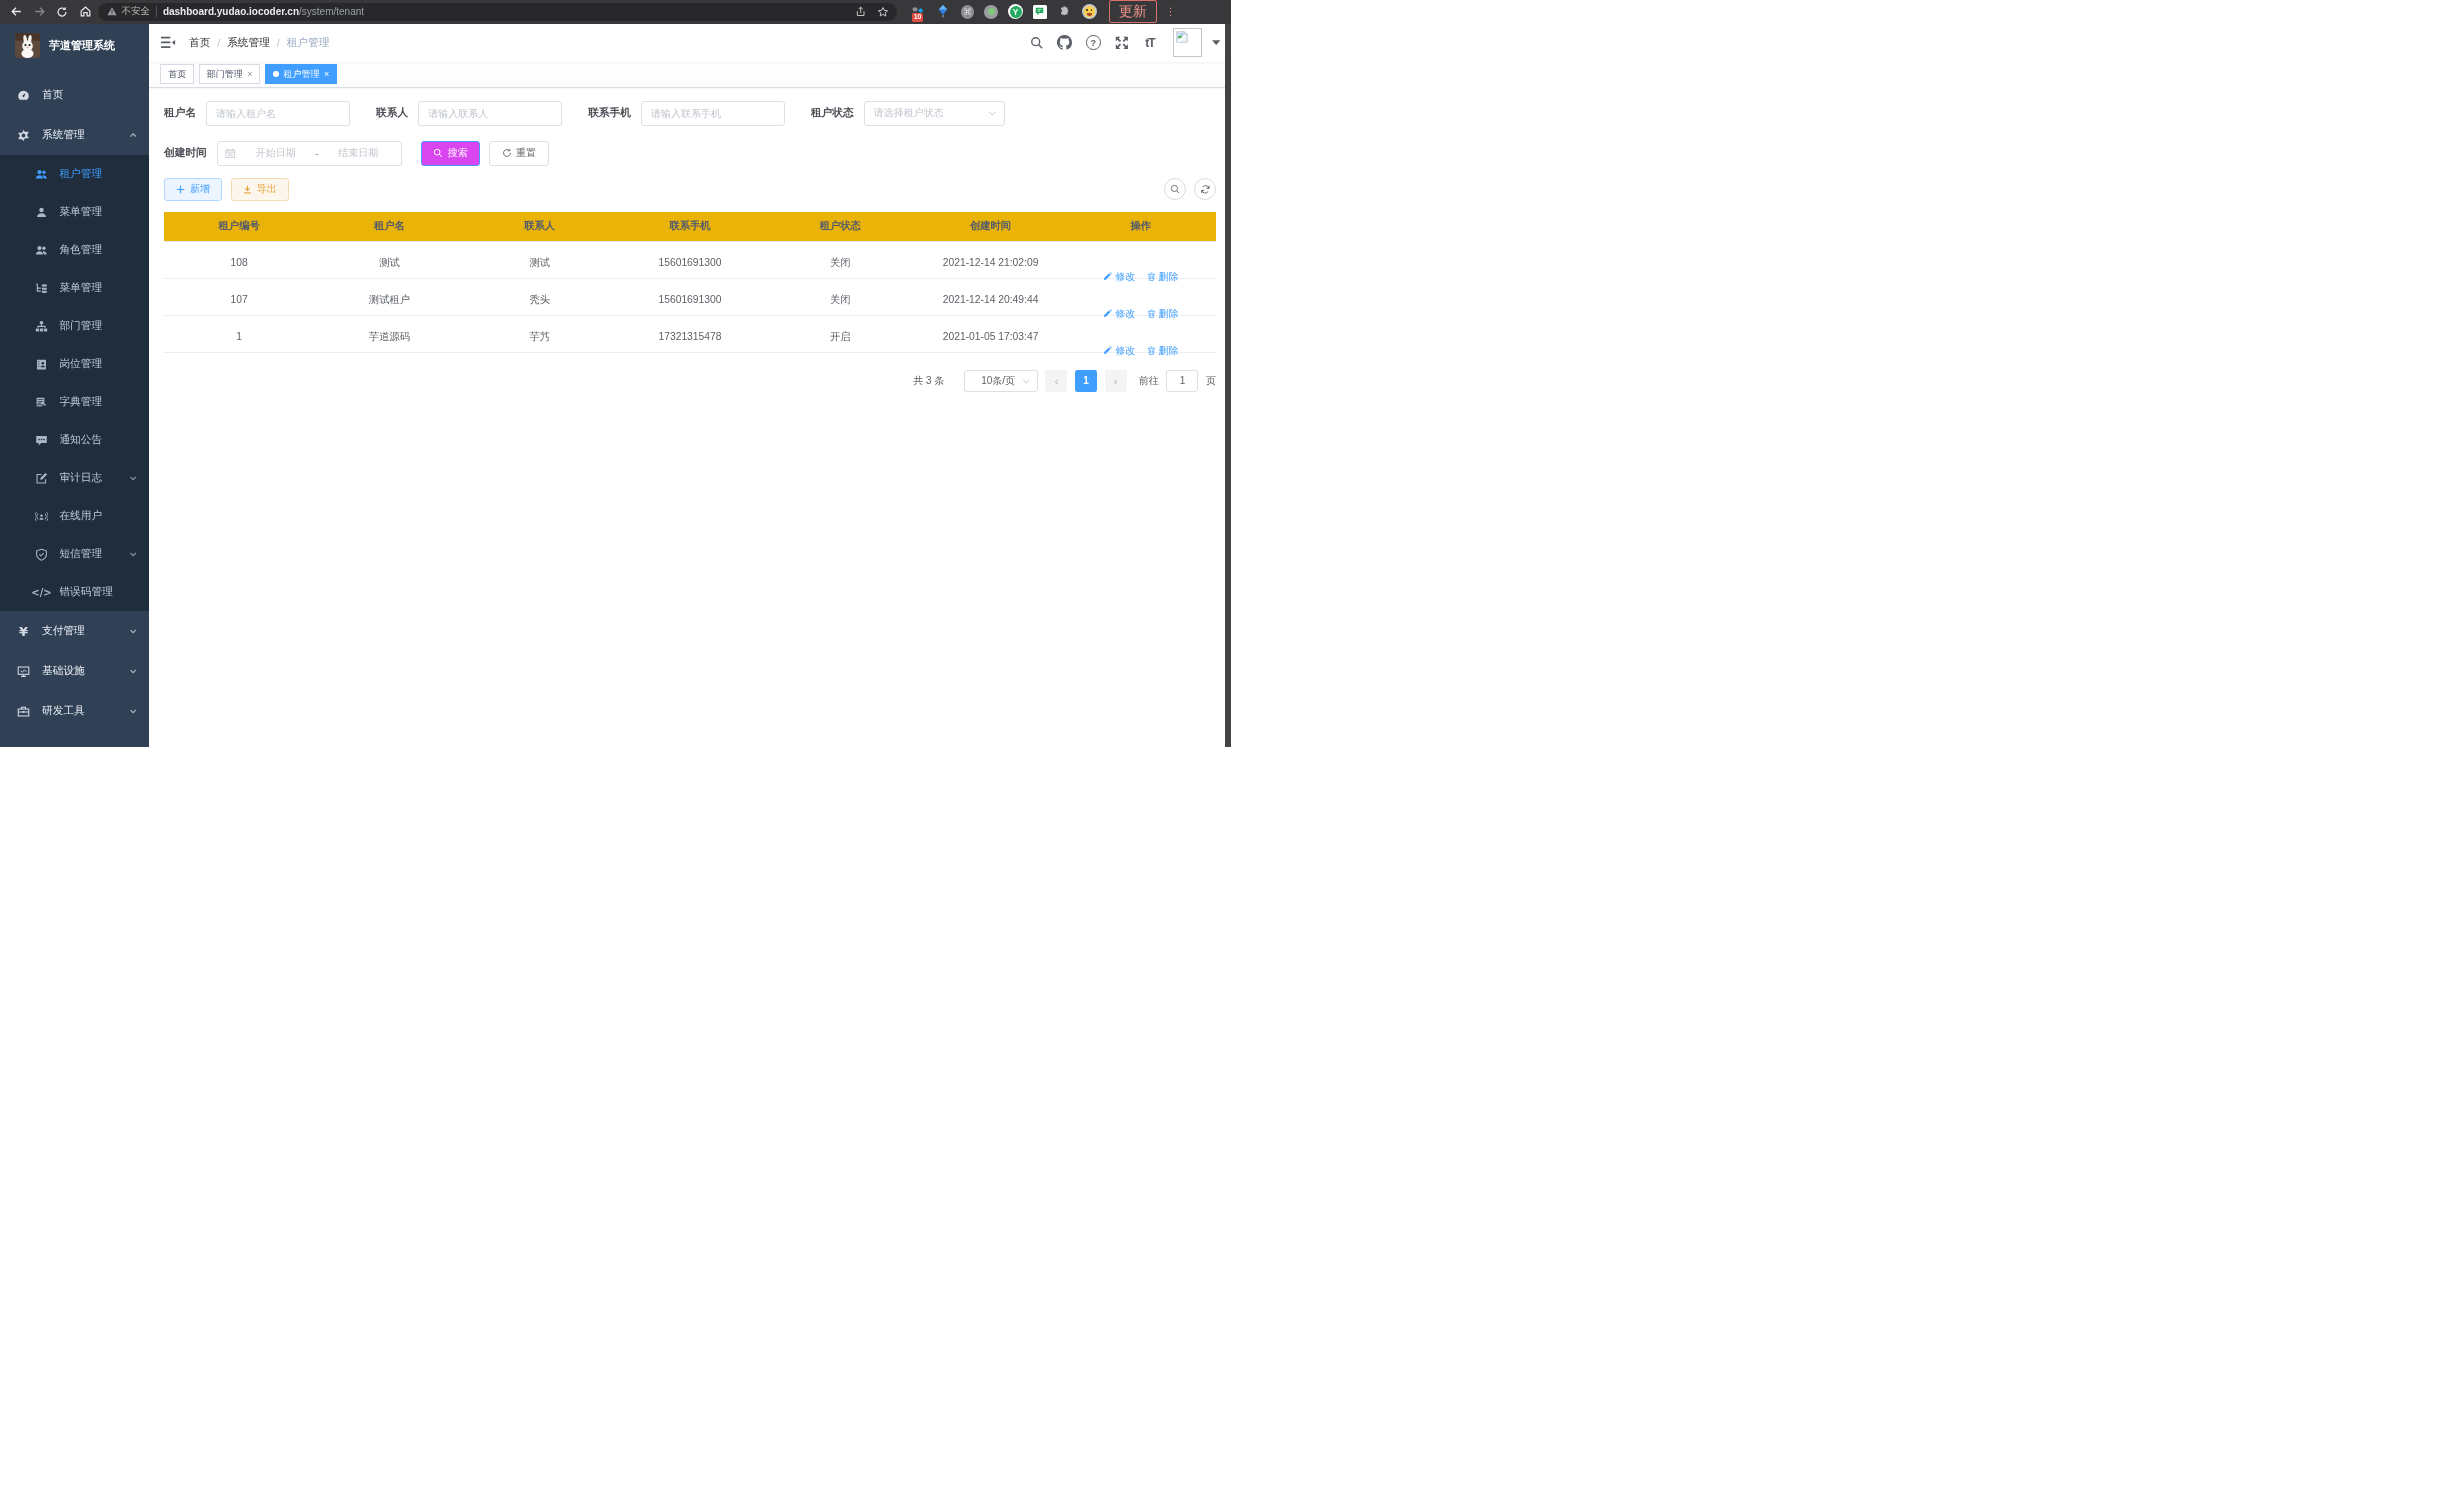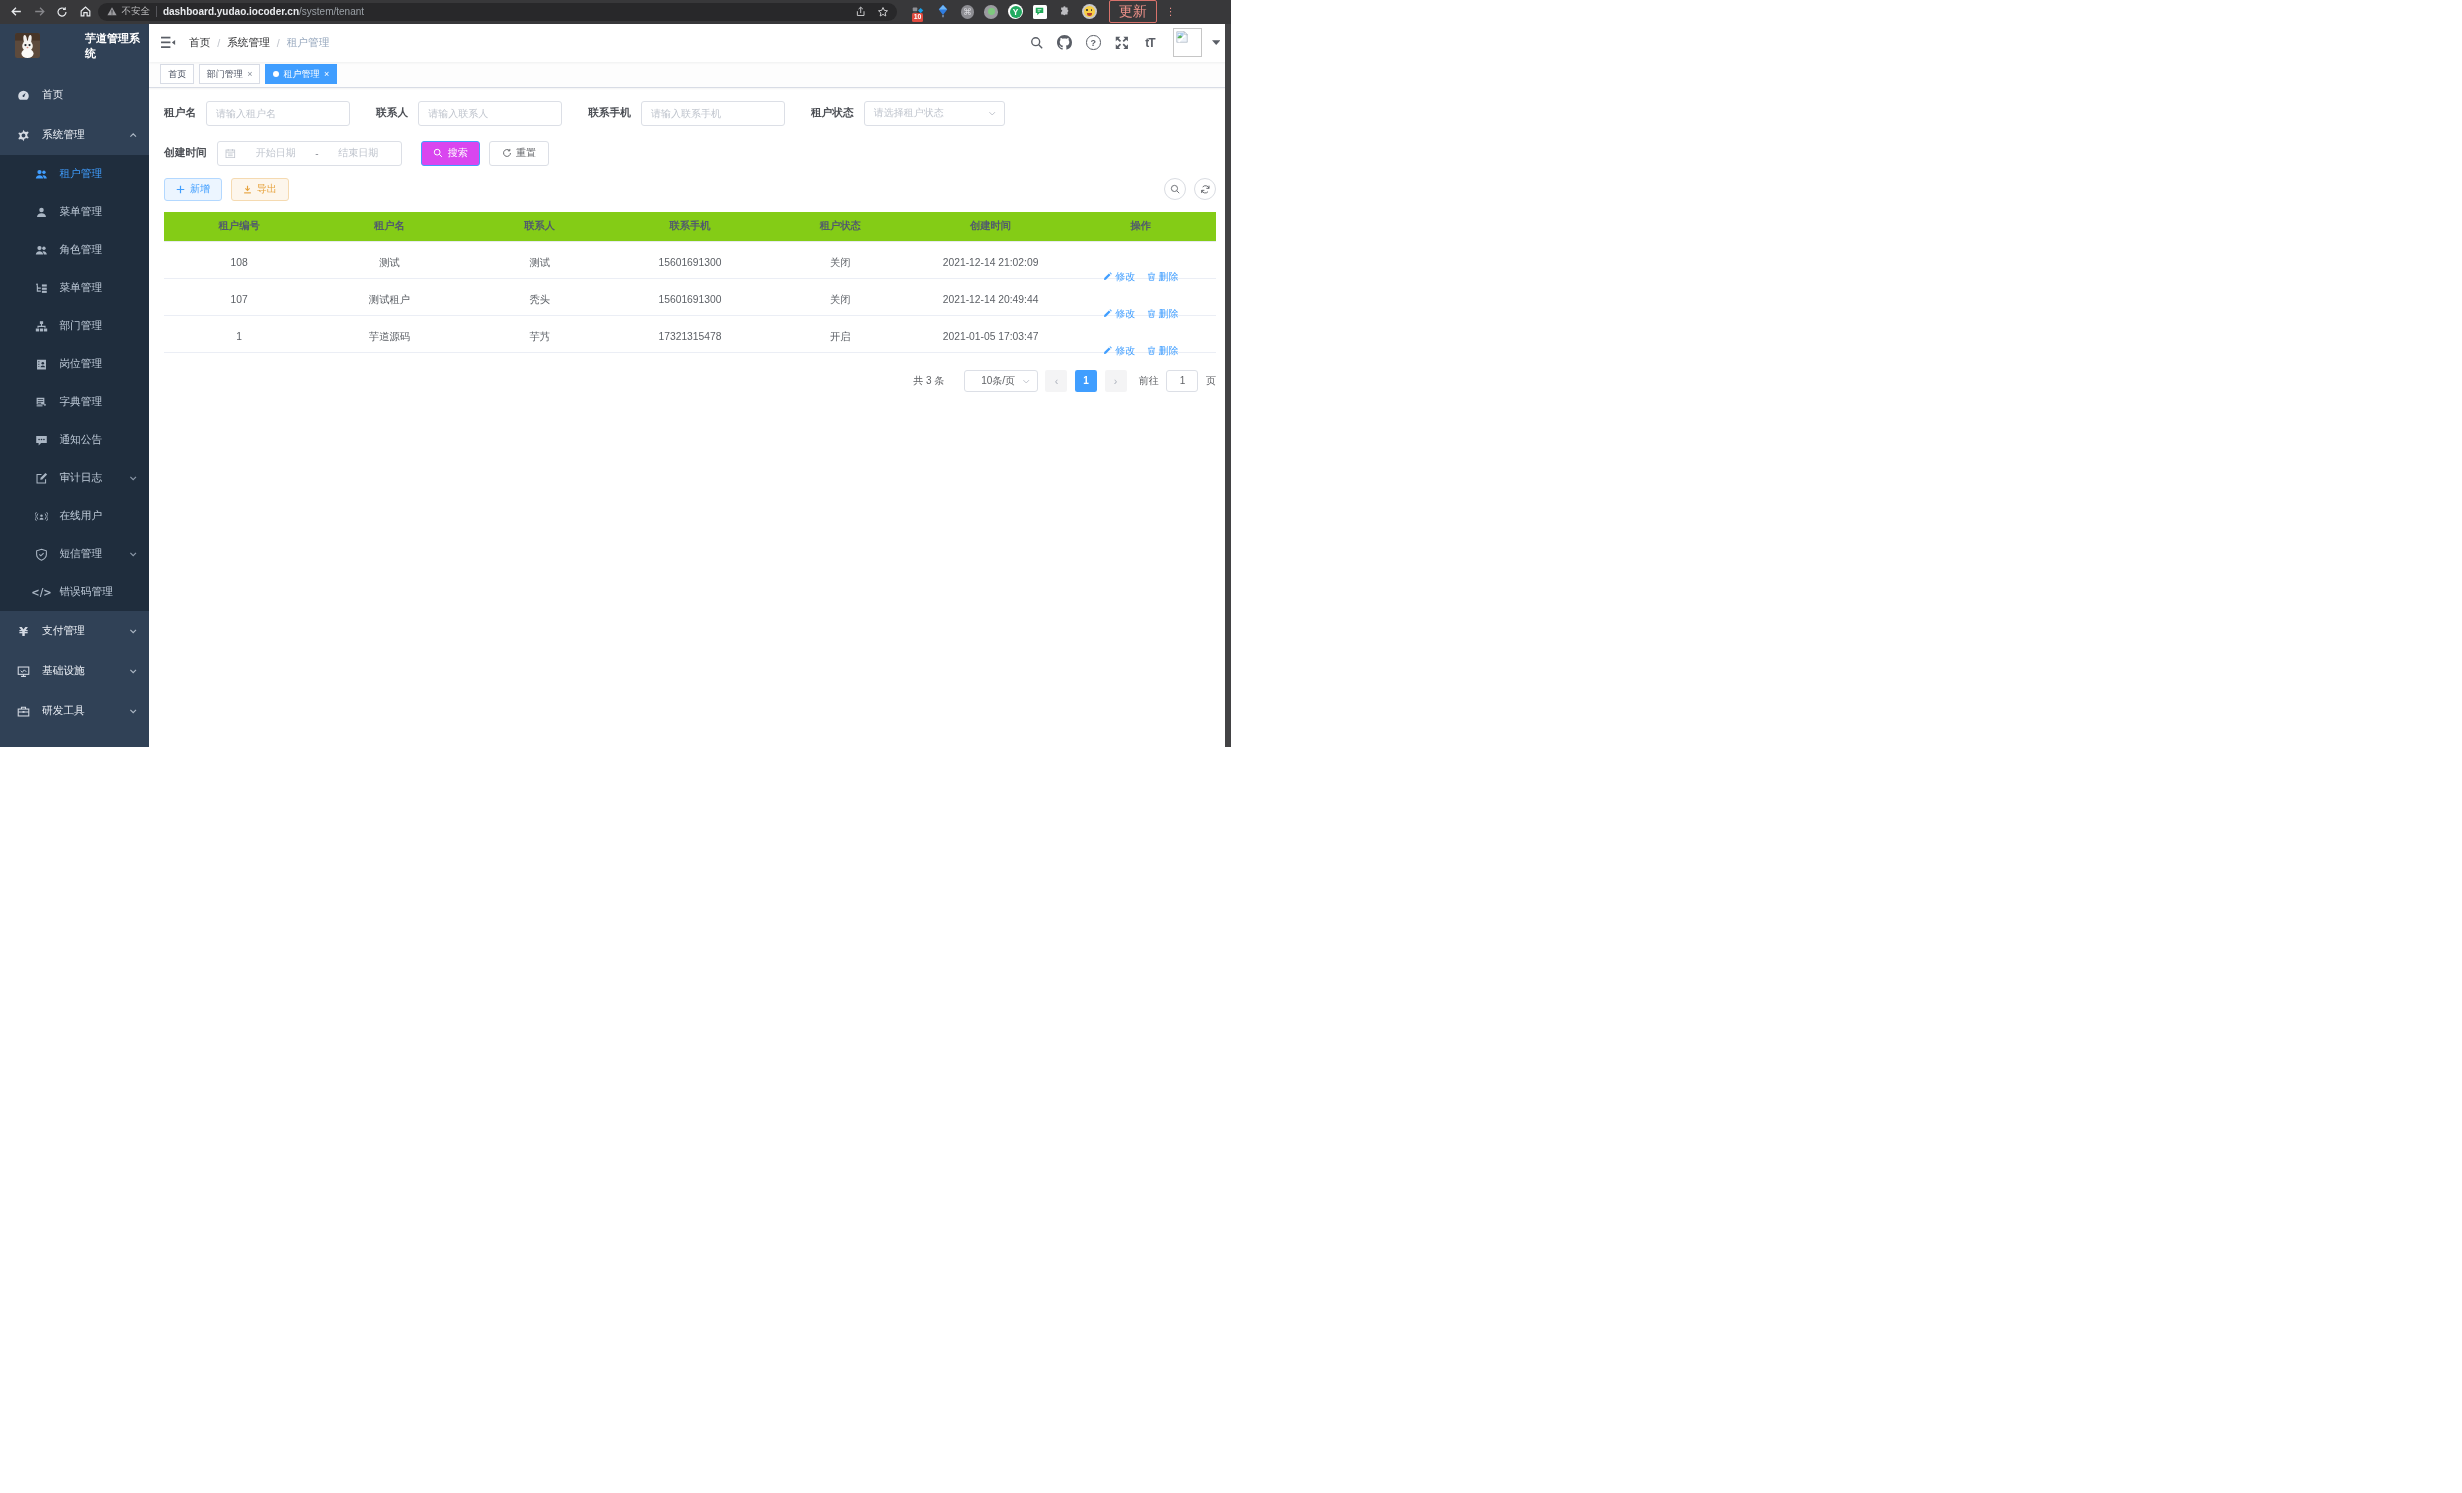--- a/index.html
+++ b/index.html
@@ -33,21 +33,21 @@
   .kebab { color:#f0928a; font-size:10px; letter-spacing:0; margin:0 1.5px 0 6px; }
 
   
   .app { display:flex; height:723px; position:relative; }
   .edge-strip { position:absolute; right:0; top:0; bottom:0; width:6px; background:#434345; z-index:5; }
 
   
   .sidebar { width:149px; background:#304156; flex:0 0 auto; overflow:hidden; }
   .logo-row { height:44px; display:flex; align-items:center; padding-left:15px; gap:9px; }
   .logo-img { width:25px; height:25px; border-radius:2.3px; overflow:hidden; flex:0 0 auto; }
-  .logo-title { color:#fff; font-size:11px; font-weight:700;margin-left:36px; }
+  .logo-title { color:#fff; font-size:11px; font-weight:700; }
   .menu { padding-top:7.6px; }
   .m-item { height:40px; display:flex; align-items:center; padding:0 12px 0 17px; color:#ecf0f6; font-size:10.7px; cursor:pointer; }
   .m-item .mi { width:13px; height:13px; margin-right:12px; display:flex; align-items:center; justify-content:center; color:#d4dae3; flex:0 0 auto; }
   .m-item .chev { margin-left:auto; color:#aeb9c6; display:flex; }
   .submenu { background:#1f2d3d; }
   .s-item { height:38px; display:flex; align-items:center; padding-left:35px; color:#bfcbd9; font-size:10.7px; cursor:pointer; }
   .s-item .mi { width:13px; height:13px; margin-right:11.4px; display:flex; align-items:center; justify-content:center; color:#aab6c4; flex:0 0 auto; }
   .s-item.active { color:#409eff; }
   .s-item.active .mi { color:#409eff; }
   .s-item .chev { margin-left:auto; margin-right:12px; color:#8f9bab; display:flex; }
@@ -96,21 +96,21 @@
   .btn-plain-blue { background:#ecf5ff; color:#409eff; border-color:#b3d8ff; height:23.6px; }
   .btn-plain-orange { background:#fdf6ec; color:#e6a23c; border-color:#f5dab1; height:23.6px; margin-left:8.4px; }
 
   .toolbar { display:flex; align-items:center; margin-bottom:10.7px; }
   .tools { margin-left:auto; display:flex; gap:7.6px; }
   .circle-btn { width:22px; height:22px; border-radius:50%; border:0.8px solid #d9dce2; background:#fff; display:flex; align-items:center; justify-content:center; color:#5f6368; cursor:pointer; }
 
   
   .tbl { width:100%; }
   .tr { display:grid; grid-template-columns:repeat(7,1fr); align-items:center; }
-  .tr.head { background:#84cc16; height:30px; border-bottom:0.8px solid #e6eaf0;font-family:Liberation Mono, monospace; }
+  .tr.head { background:#eab308; height:30px; border-bottom:0.8px solid #e6eaf0;font-family:Liberation Mono, monospace; }
   .th { font-size:10.3px; font-weight:700; color:#515a6e; text-align:center; }
   .tr.body { height:37px; border-bottom:0.8px solid #ebeef5; }
   .td { font-size:10.3px; color:#5c6066; text-align:center; }
   .acts { display:flex; justify-content:center; gap:11.4px;margin-top:28px; }
   .alink { color:#409eff; font-size:10px; display:inline-flex; align-items:center; gap:3px; cursor:pointer; }
 
   
   .pager { display:flex; align-items:center; justify-content:flex-end; gap:7.6px; margin-top:17px; font-size:10px; color:#606266; }
   .psel { width:74px; height:22px; border:0.8px solid #dcdfe6; border-radius:3px; display:flex; align-items:center; padding:0 6px 0 9px; color:#606266; cursor:pointer;margin-left:12px; }
   .psel .sv { flex:1; text-align:center; }

